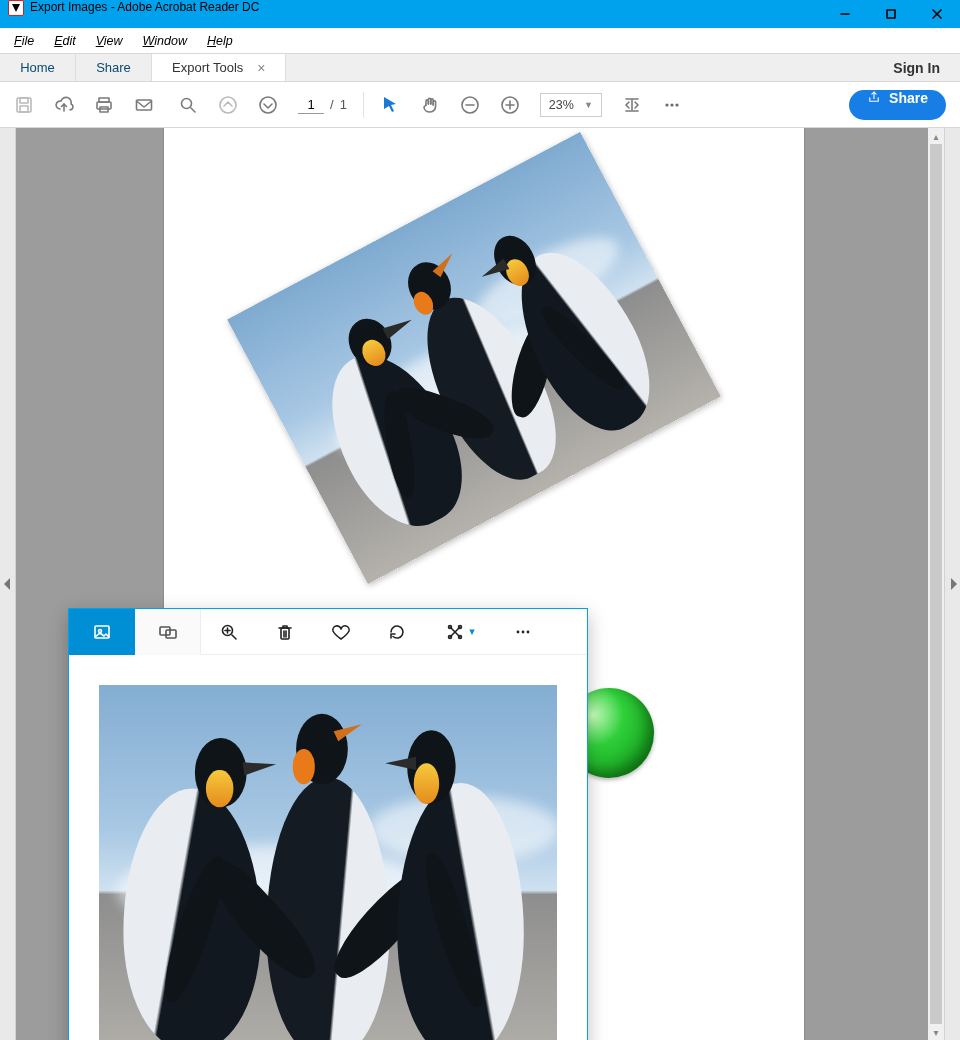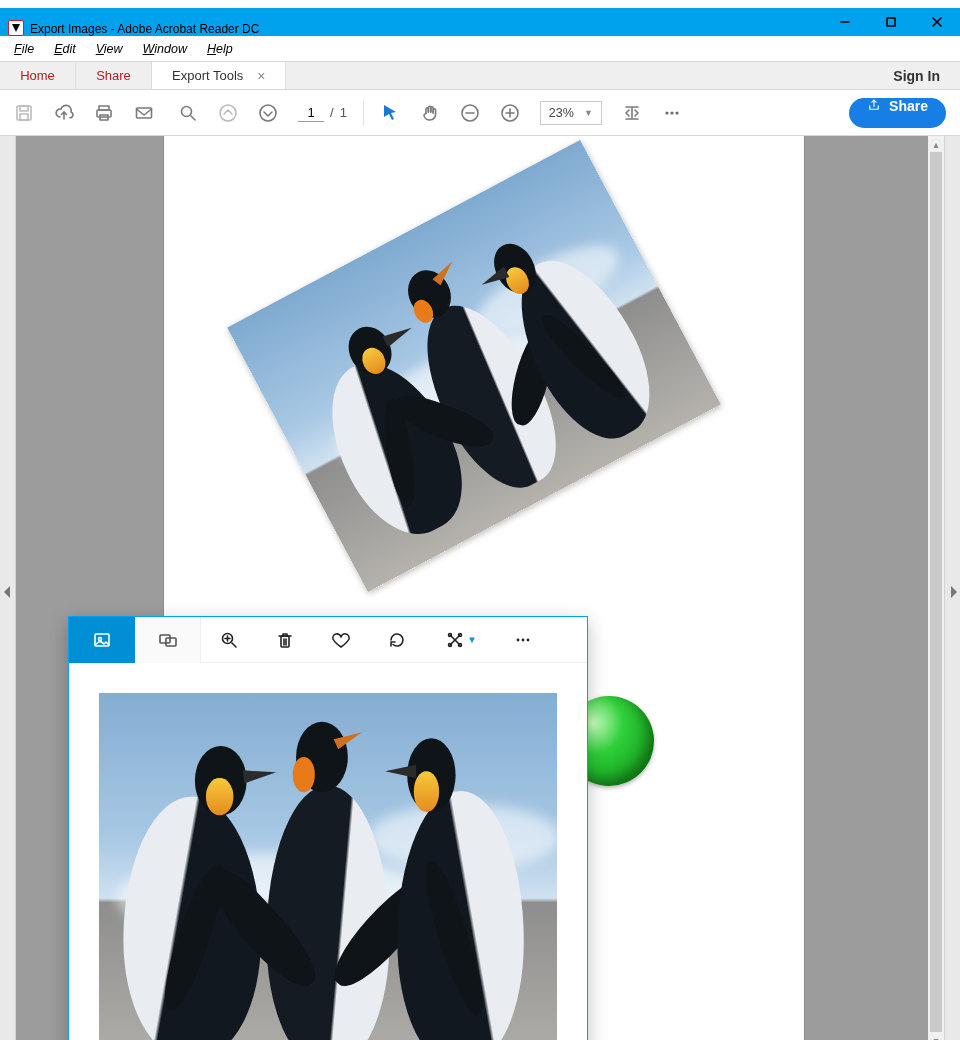--- a/index.html
+++ b/index.html
@@ -20,32 +20,32 @@
     --page-bg:#ffffff;
     --photos-titlebar:#ececec;
     --photos-border:#00a2ed;
     --photos-active:#008fd4;
     --green-orb-a:#2fcf3a;
     --green-orb-b:#0a8d0f;
   }
   * { box-sizing:border-box; }
   html,body { margin:0; padding:0; width:960px; height:1040px; font-family:"Segoe UI",Arial,sans-serif; overflow:hidden; background:#fff; }
   
-  .titlebar { height:28px; background:var(--titlebar-bg); display:flex; align-items:flex-end; color:#000; font-size:12px;margin-top:8px; }
+  .titlebar { height:28px; background:var(--titlebar-bg); display:flex; align-items:flex-start; color:#000; font-size:12px; }
   .titlebar .app-icon { width:16px; height:16px; margin:0 6px 0 8px; background:#fff; border:1px solid #c22; border-radius:2px; display:flex; align-items:center; justify-content:center; }
   .titlebar .app-icon svg { width:10px; height:10px; }
   .titlebar .title-text { flex:0 0 auto; }
   .titlebar .spacer { flex:1 1 auto; }
   .titlebar .win-btn { width:46px; height:28px; display:flex; align-items:center; justify-content:center; }
   .titlebar .win-btn svg { width:10px; height:10px; }
   .menubar { height:26px; background:var(--menubar-bg); display:flex; align-items:center; padding:0 4px; border-bottom:1px solid var(--toolbar-border); font-size:12.5px; }
   .menubar .menu-item { padding:2px 10px;font-style:italic; }
   .menubar .menu-item span.ul { text-decoration:underline; }
   .tabbar { height:28px; background:var(--tabbar-bg); display:flex; align-items:stretch; border-bottom:1px solid var(--toolbar-border); font-size:13px; }
-  .tabbar .tab { padding:0 20px; display:flex; align-items:center; color:#b91c1c; border-right:1px solid #ddd; gap:14px;}
+  .tabbar .tab { padding:0 20px; display:flex; align-items:center; color:#0c4a6e; border-right:1px solid #ddd; gap:14px;}
   .tabbar .tab.home, .tabbar .tab.tools { width:76px; justify-content:center; }
   .tabbar .tab.active { background:var(--tab-active-bg); color:#333; }
   .tabbar .tab .close { font-family:Arial; color:#888; font-size:14px; }
   .tabbar .right { margin-left:auto; display:flex; align-items:center; gap:18px; padding-right:20px; color:#888;}
   .tabbar .signin { color:#333; font-weight:600; font-size:14px;margin-left:36px; }
   .maintoolbar { height:46px; background:var(--toolbar-bg); border-bottom:1px solid var(--toolbar-border); display:flex; align-items:center; padding:0 14px; gap:10px; }
   .maintoolbar .grp { display:flex; align-items:center; gap:20px; }
   .maintoolbar .vsep { width:1px; height:26px; background:#e2e2e2; margin:0 6px;}
   .maintoolbar .ico { width:20px; height:20px; display:flex; align-items:center; justify-content:center; color:var(--icon-gray);}
   .maintoolbar .ico.muted { color:var(--muted-icon);}

